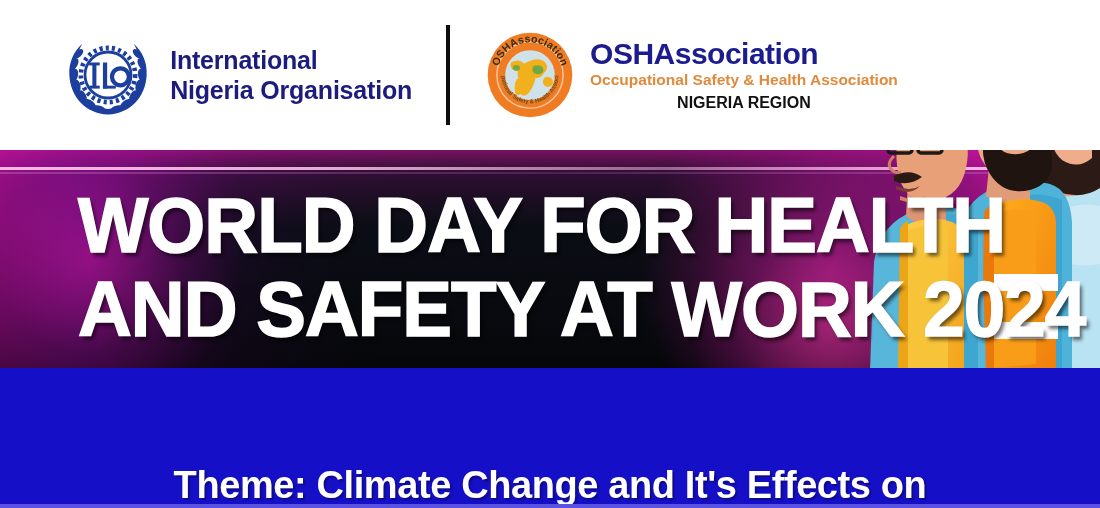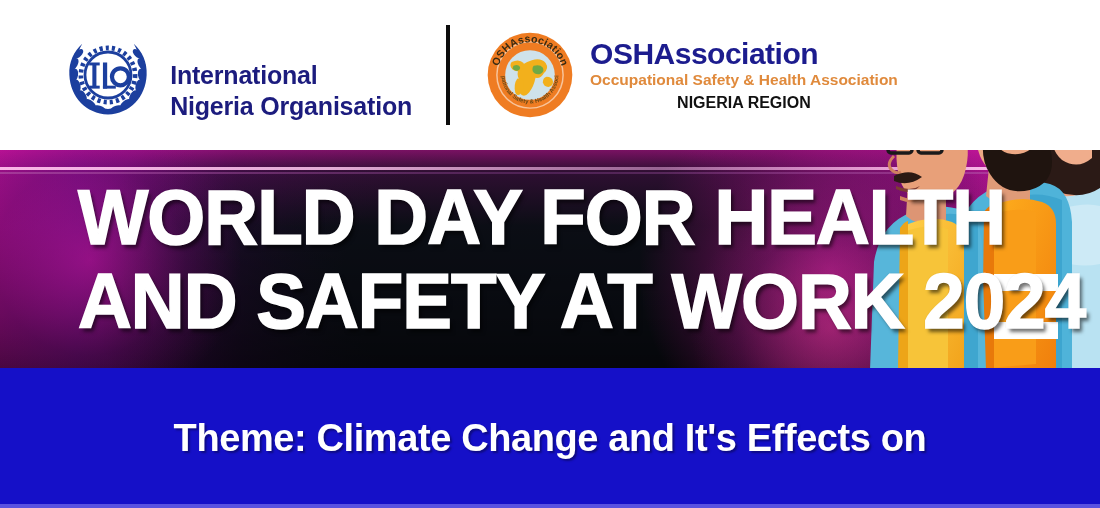--- a/index.html
+++ b/index.html
@@ -28,21 +28,21 @@
   .logo-row {
     position:absolute; left:0; top:0;
     width:960px; height:150px;
     display:flex; align-items:center;
     justify-content:center;
     gap:0px;
   }
 
   
   .ilo-block {
-    display:flex; align-items:flex-end; gap:16px;
+    display:flex; align-items:center; gap:16px;
     margin-right:34px;
   }
   .ilo-mark { width:92px; height:92px; flex:0 0 92px; }
   .ilo-text {
     color:#1c1c7e;
     font-size:25px; font-weight:600;
     line-height:1.22;
     letter-spacing:-0.2px;
     white-space:nowrap;
   }
@@ -135,21 +135,21 @@
     background:radial-gradient(circle, rgba(225,30,175,0.60) 0%, rgba(150,15,120,0.30) 50%, rgba(0,0,0,0) 75%);
   }
   .glow-bottom-right {
     position:absolute; right:120px; bottom:-70px;
     width:300px; height:220px;
     background:radial-gradient(circle, rgba(235,60,150,0.40) 0%, rgba(120,20,100,0.18) 50%, rgba(0,0,0,0) 75%);
   }
 
   
   .headline {
-    position:absolute; left:0; top:150px;
+    position:absolute; left:0; top:158px;
     width:902px; height:218px;
     z-index:4; pointer-events:none;text-align:right;
   }
   .hl-line {
     position:absolute;
     color:#ffffff;
     font-family:"Liberation Sans Narrow","Liberation Sans", sans-serif;
     font-weight:bold;
     font-size:78px;
     line-height:0.92;
@@ -172,22 +172,22 @@
     pointer-events:none;
   }
   .workers svg { display:block; }
 
   
   .theme-band {
     position:absolute; left:0; top:368px;
     width:1100px; height:140px;
     background:#1510c8;
     z-index:5;
-    display:flex; flex-direction:column;
-    align-items:center; justify-content:center;
+    display:flex; flex-direction:row;
+    align-items:flex-end; justify-content:center;
   }
   .theme-band::after {
     content:""; position:absolute;
     left:0; bottom:0; width:1100px; height:4px;
     background:#5a52e0;
   }
   .theme-line {
     color:#ffffff;
     font-size:38px;
     font-weight:bold;

